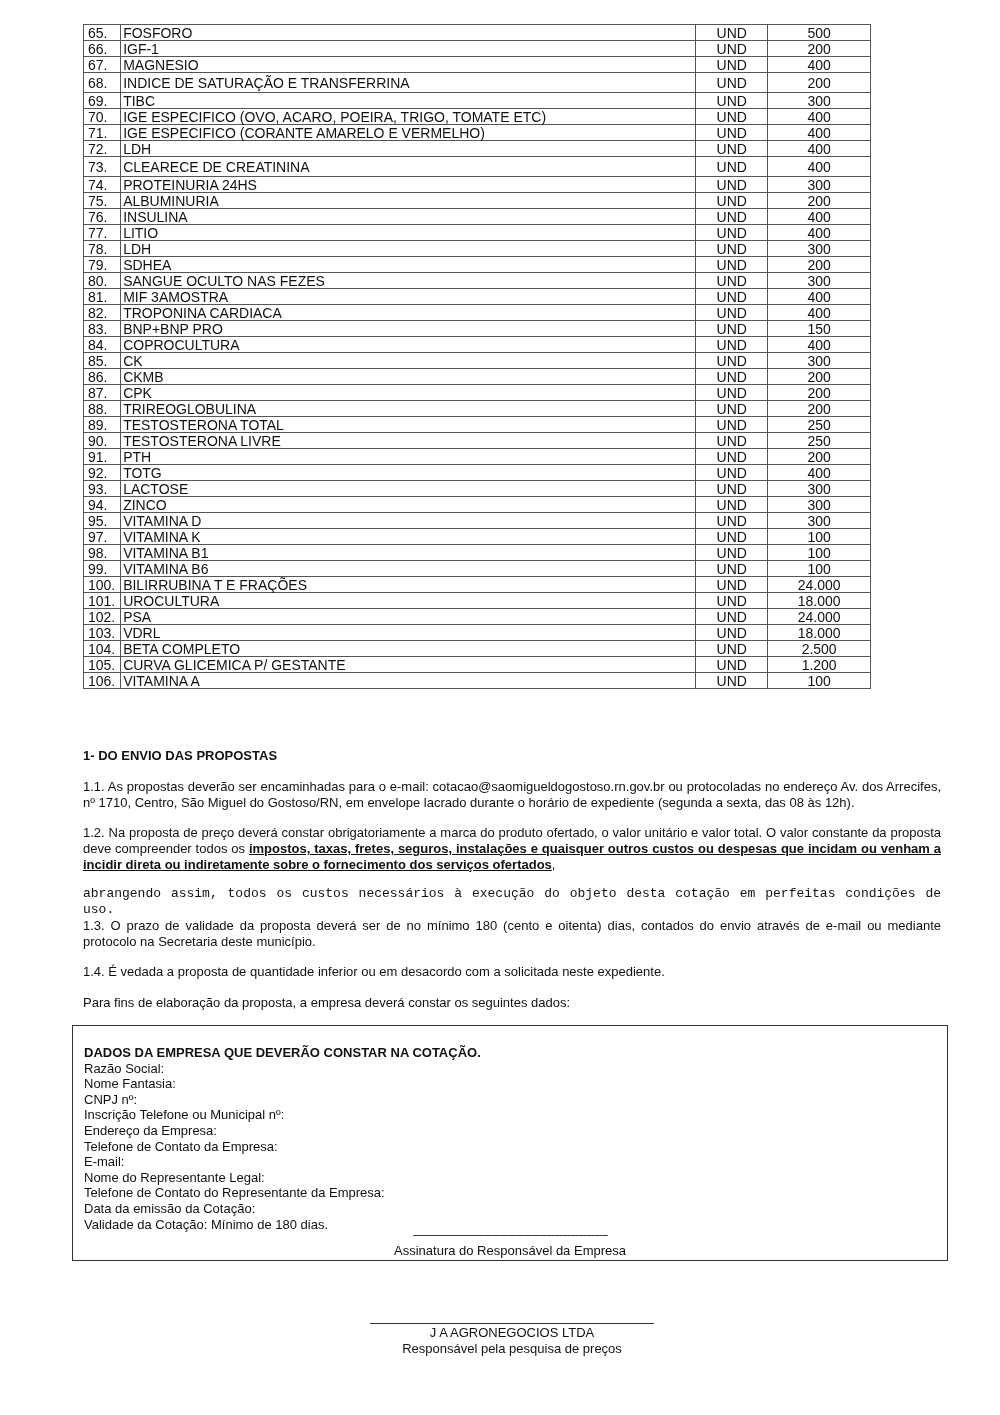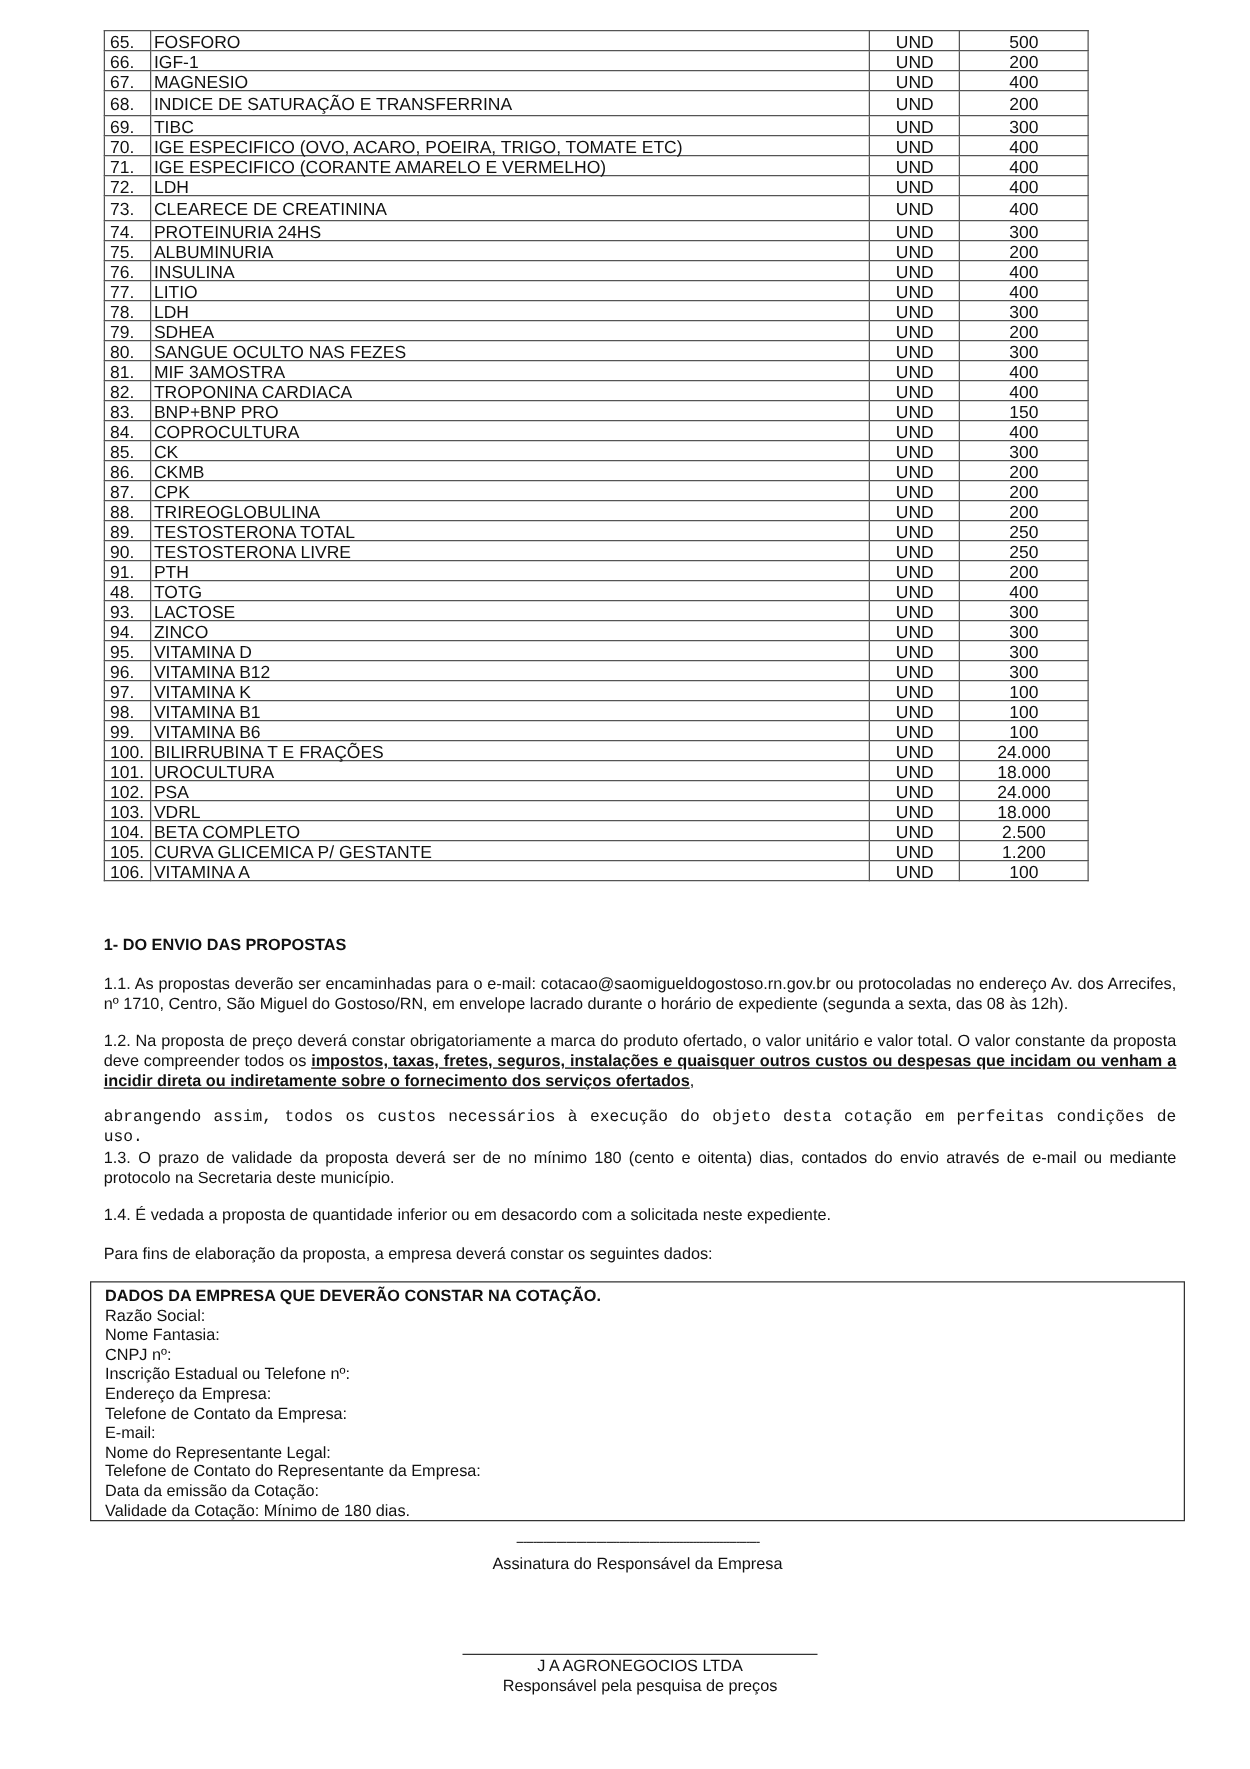--- a/index.html
+++ b/index.html
@@ -17,21 +17,21 @@
   .section { position: absolute; left: 83px; width: 858px; font-size: 13px; line-height: 16px; text-align: justify; }
   .section-title { top: 748px; font-weight: bold; }
   .p11 { top: 779px; }
   .p12 { top: 825px; }
   .p12b { top: 886px; font-family: Liberation Mono, monospace; }
   .p13 { top: 918px; }
   .p14 { top: 964px; }
   .p15 { top: 995px; }
   .ub { font-weight: bold; text-decoration: underline; margin-top: 30px; }
 
-  .company-box { position: absolute; left: 72px; top: 1025px; width: 876px; height: 192px; border: 1px solid #333; box-sizing: border-box; padding: 3px 11px; font-size: 13px; line-height: 15.6px; }
+  .company-box { position: absolute; left: 72px; top: 1025px; width: 876px; height: 236px; border: 1px solid #333; box-sizing: border-box; padding: 19px 11px; font-size: 13px; line-height: 15.6px; }
   .company-box .box-title { font-weight: bold; }
   .sig-dash { position: absolute; left: 0; right: 0; top: 202px; text-align: center; letter-spacing: -1px; font-size: 11px; line-height: 12px; }
   .sig-label { position: absolute; left: 0; right: 0; top: 217px; text-align: center; }
 
   .footer-line { position: absolute; left: 370px; width: 284px; top: 1323px; border-top: 1px solid #333; }
   .footer-name { position: absolute; left: 0; width: 1024px; top: 1325px; text-align: center; font-size: 13px; line-height: 16px; }
   .footer-role { position: absolute; left: 0; width: 1024px; top: 1341px; text-align: center; font-size: 13px; line-height: 16px; }
 </style>
 </head>
 <body>
@@ -196,46 +196,40 @@
           <td class="unit">UND</td>
           <td class="qty">250</td>
         </tr>
         <tr>
           <td class="num">91.</td>
           <td class="desc">PTH</td>
           <td class="unit">UND</td>
           <td class="qty">200</td>
         </tr>
         <tr>
-          <td class="num">48.</td>
+          <td class="num">92.</td>
           <td class="desc">TOTG</td>
           <td class="unit">UND</td>
           <td class="qty">400</td>
         </tr>
         <tr>
           <td class="num">93.</td>
           <td class="desc">LACTOSE</td>
           <td class="unit">UND</td>
           <td class="qty">300</td>
         </tr>
         <tr>
           <td class="num">94.</td>
           <td class="desc">ZINCO</td>
           <td class="unit">UND</td>
           <td class="qty">300</td>
         </tr>
         <tr>
           <td class="num">95.</td>
           <td class="desc">VITAMINA D</td>
-          <td class="unit">UND</td>
-          <td class="qty">300</td>
-        </tr>
-        <tr>
-          <td class="num">96.</td>
-          <td class="desc">VITAMINA B12</td>
           <td class="unit">UND</td>
           <td class="qty">300</td>
         </tr>
         <tr>
           <td class="num">97.</td>
           <td class="desc">VITAMINA K</td>
           <td class="unit">UND</td>
           <td class="qty">100</td>
         </tr>
         <tr>
@@ -302,21 +296,21 @@
   <div class="section p13">1.3. O prazo de validade da proposta deverá ser de no mínimo 180 (cento e oitenta) dias, contados do envio através de e-mail ou mediante protocolo na Secretaria deste município.</div>
   <div class="section p14">1.4. É vedada a proposta de quantidade inferior ou em desacordo com a solicitada neste expediente.</div>
   <div class="section p15">Para fins de elaboração da proposta, a empresa deverá constar os seguintes dados:</div>
 
   <div class="company-box">
     <div class="box-title">DADOS DA EMPRESA QUE DEVERÃO CONSTAR NA COTAÇÃO.</div>
     <div id="company-fields">
         <div>Razão Social:</div>
         <div>Nome Fantasia:</div>
         <div>CNPJ nº:</div>
-        <div>Inscrição Estadual ou Telefone nº:</div>
+        <div>Inscrição Telefone ou Municipal nº:</div>
         <div>Endereço da Empresa:</div>
         <div>Telefone de Contato da Empresa:</div>
         <div>E-mail:</div>
         <div>Nome do Representante Legal:</div>
         <div>Telefone de Contato do Representante da Empresa:</div>
         <div>Data da emissão da Cotação:</div>
         <div>Validade da Cotação: Mínimo de 180 dias.</div>
       </div>
     <div class="sig-dash">-------------------------------------------------------------------------</div>
     <div class="sig-label">Assinatura do Responsável da Empresa</div>

